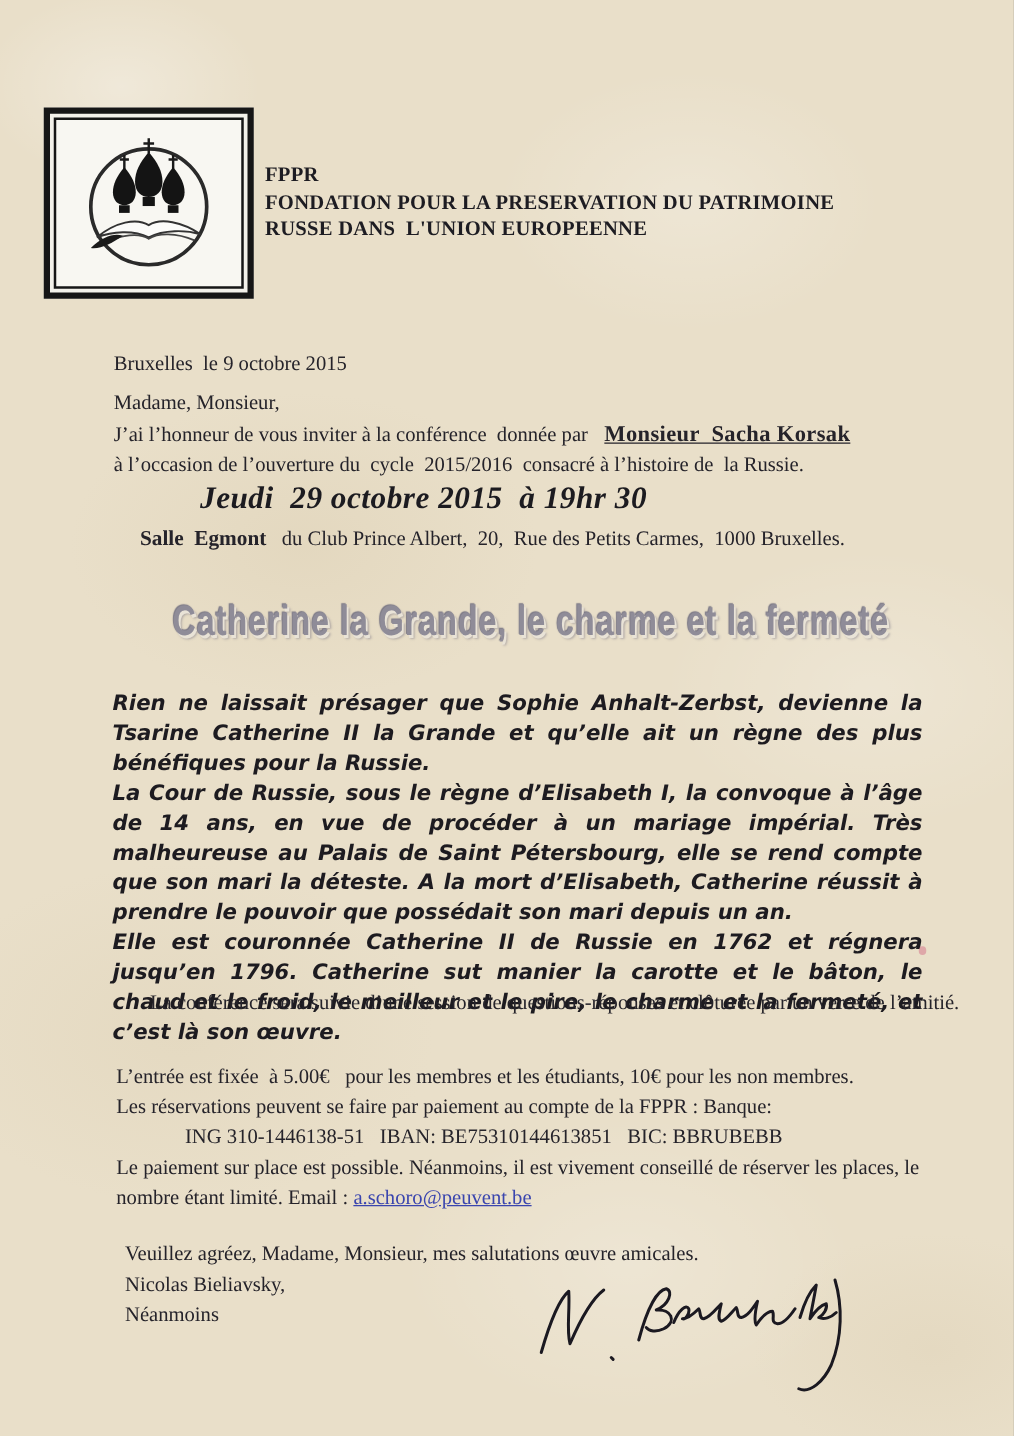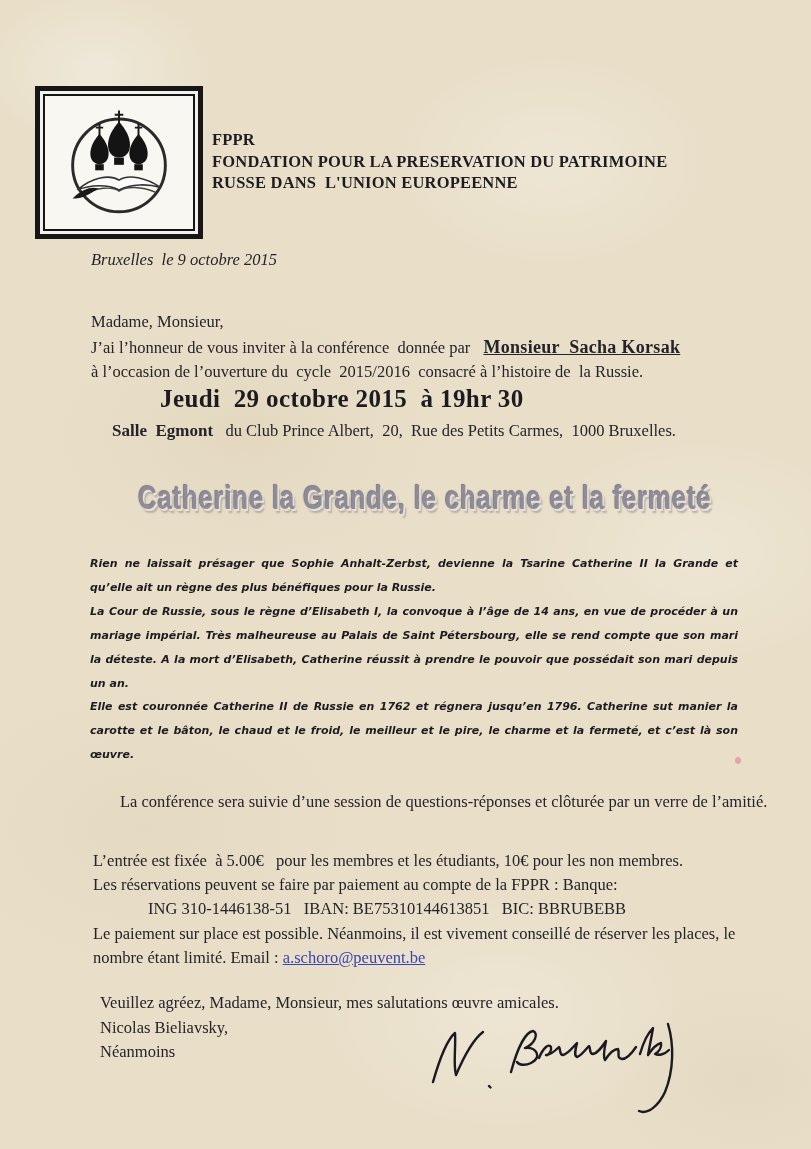--- a/index.html
+++ b/index.html
@@ -37,46 +37,47 @@
   }
   .logo-inner svg{width:122px;height:122px;}
 
   
   .org-header{
     left:212px;top:129px;width:506px;text-align:left;
     font-weight:bold;font-size:16.5px;line-height:21.5px;color:#1d1c22;
     letter-spacing:.2px;
   }
 
-  .dateline{left:91px;top:250px;font-size:16.5px;font-style:italic;}
+  .dateline{left:91px;top:281px;font-size:16.5px;}
   .salutation-block{left:91px;top:310px;font-size:16.5px;line-height:24.5px;}
   .speaker{font-size:18px;margin-left:9px;letter-spacing:.3px;text-decoration:underline;}
 
   .event-datetime{
     left:160px;top:385px;font-size:25px;font-weight:bold;color:#1c1b20;
     letter-spacing:.4px;
+    font-style:italic;
   }
   .venue{left:112px;top:421px;font-size:16.5px;}
   .venue .b{font-size:17px;}
 
   .talk-title{
     left:138px;top:477px;margin:0;width:640px;
     font-family:"Liberation Sans", sans-serif;
     font-weight:bold;font-size:34px;line-height:40px;
     color:#8f8c98;
     text-shadow:2px 2px 0 #e9e3d7, 3.5px 3.5px 2px rgba(120,116,130,.45), -1px -1px 1px #7b7885;
     transform:scaleX(.76);transform-origin:left top;
     white-space:pre;letter-spacing:1px;
   }
 
   .abstract{
     left:90px;top:552px;width:648px;
     font-family:"DejaVu Sans", sans-serif;
     font-weight:bold;font-style:italic;
-    font-size:11px;line-height:23.9px;
+    font-size:17px;line-height:23.9px;
     text-align:justify;color:#1d1b20;
   }
   .abstract p{margin:0;}
 
   .followup{left:95px;top:789px;width:662px;font-size:16.5px;line-height:25px;padding-left:25px;}
 
   .fees{left:93px;top:849px;font-size:16.5px;line-height:24.2px;}
   .bank{padding-left:55px;}
   .payment-note{width:672px;white-space:normal;}
   .email-link{color:#3a45ae;text-decoration:underline;cursor:pointer;}

